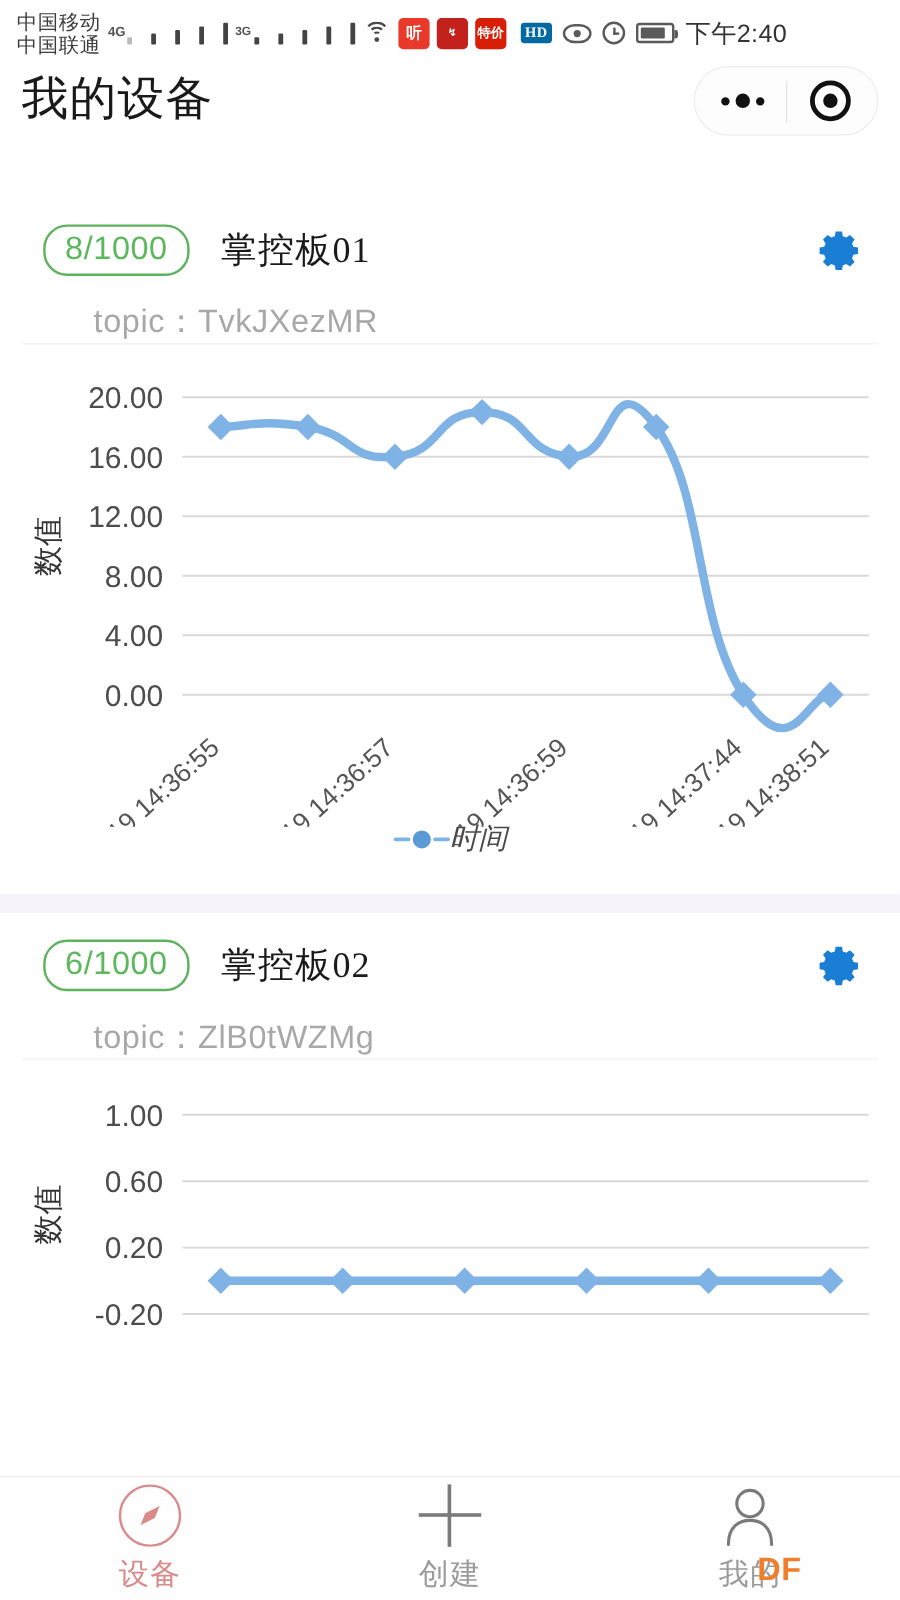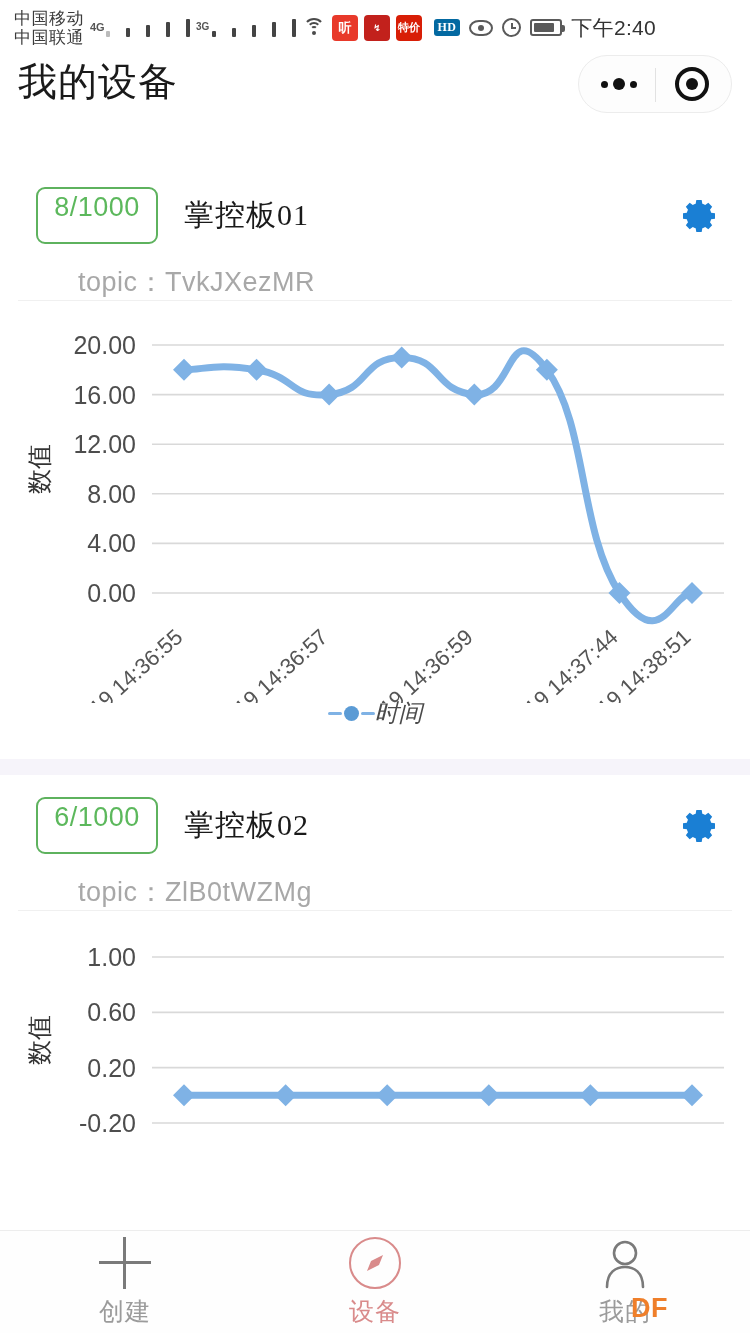--- a/index.html
+++ b/index.html
@@ -75,22 +75,22 @@
   .dots i.big{ width:12px;height:12px; }
   .cap-div{ position:absolute; left:50%; top:12px; width:1px; height:34px; background:#e2e2e2;}
   .target{ width:34px;height:34px;border-radius:50%; border:4px solid #111; position:relative;}
   .target::after{content:"";position:absolute;width:12px;height:12px;border-radius:50%;
                  background:#111; left:7px; top:7px;}
 
   
   .card{ background:#fff; padding:0 0 6px 0; }
   .card-head{ display:flex; align-items:center; padding:22px 30px 0 36px; }
   .badge{
-    border:2px solid #5eb25e; color:#5cb85c; border-radius:9px;
-    font-size:27px; padding:5px 14px 21px; line-height:1; letter-spacing:.5px;
+    border:2px solid #5eb25e; color:#5cb85c; border-radius:20px;
+    font-size:27px; padding:5px 14px 7px; line-height:1; letter-spacing:.5px;
     min-width:122px; text-align:center;
   }
   .dev-name{ font-size:30px; color:#1a1a1a; margin-left:26px; letter-spacing:1px;font-family:Liberation Serif, serif; }
   .gear{ margin-left:auto; width:40px;height:40px; }
   .topic{ font-size:27px; color:#a8a8a8; padding:20px 36px 0; letter-spacing:.5px;margin-left:42px; }
 
   
   .chart-wrap{ position:relative; margin-top:22px; height:430px; }
   .chart-wrap.short{ height:208px; overflow:hidden; }
   .chart-top-rule{ height:1px; background:#f0f0f0; margin:0 18px; }
@@ -266,31 +266,31 @@
         <polygon points="285.6,151.33333333333331 296.6,162.33333333333331 285.6,173.33333333333331 274.6,162.33333333333331" fill="#7fb2e5"></polygon>
         <polygon points="387.2,151.33333333333331 398.2,162.33333333333331 387.2,173.33333333333331 376.2,162.33333333333331" fill="#7fb2e5"></polygon>
         <polygon points="488.79999999999995,151.33333333333331 499.79999999999995,162.33333333333331 488.79999999999995,173.33333333333331 477.79999999999995,162.33333333333331" fill="#7fb2e5"></polygon>
         <polygon points="590.4,151.33333333333331 601.4,162.33333333333331 590.4,173.33333333333331 579.4,162.33333333333331" fill="#7fb2e5"></polygon>
         <polygon points="692,151.33333333333331 703,162.33333333333331 692,173.33333333333331 681,162.33333333333331" fill="#7fb2e5"></polygon>
       </svg>
   </div>
 </div>
 
 <div class="tabbar">
-  <div class="tab">
-    <div class="plusic"></div>
-    <div class="tab-label">创建</div>
-  </div>
   <div class="tab active">
     <div class="compass">
       <svg width="52" height="52" viewBox="0 0 52 52" style="position:absolute;left:-2px;top:-2px">
         <path d="M34 18 L22 24 L18 34 L30 28 Z" fill="#d98b8b"></path>
       </svg>
     </div>
     <div class="tab-label">设备</div>
+  </div>
+  <div class="tab">
+    <div class="plusic"></div>
+    <div class="tab-label">创建</div>
   </div>
   <div class="tab">
     <div class="personic">
       <svg width="52" height="52" viewBox="0 0 52 52">
         <circle cx="26" cy="16" r="11" fill="none" stroke="#7a7a7a" stroke-width="2.6"></circle>
         <path d="M8 50 C8 35 17 30 26 30 C35 30 44 35 44 50" fill="none" stroke="#7a7a7a" stroke-width="2.6" stroke-linecap="round"></path>
       </svg>
     </div>
     <div class="tab-label">我的</div>
     <div class="watermark">DF</div>

